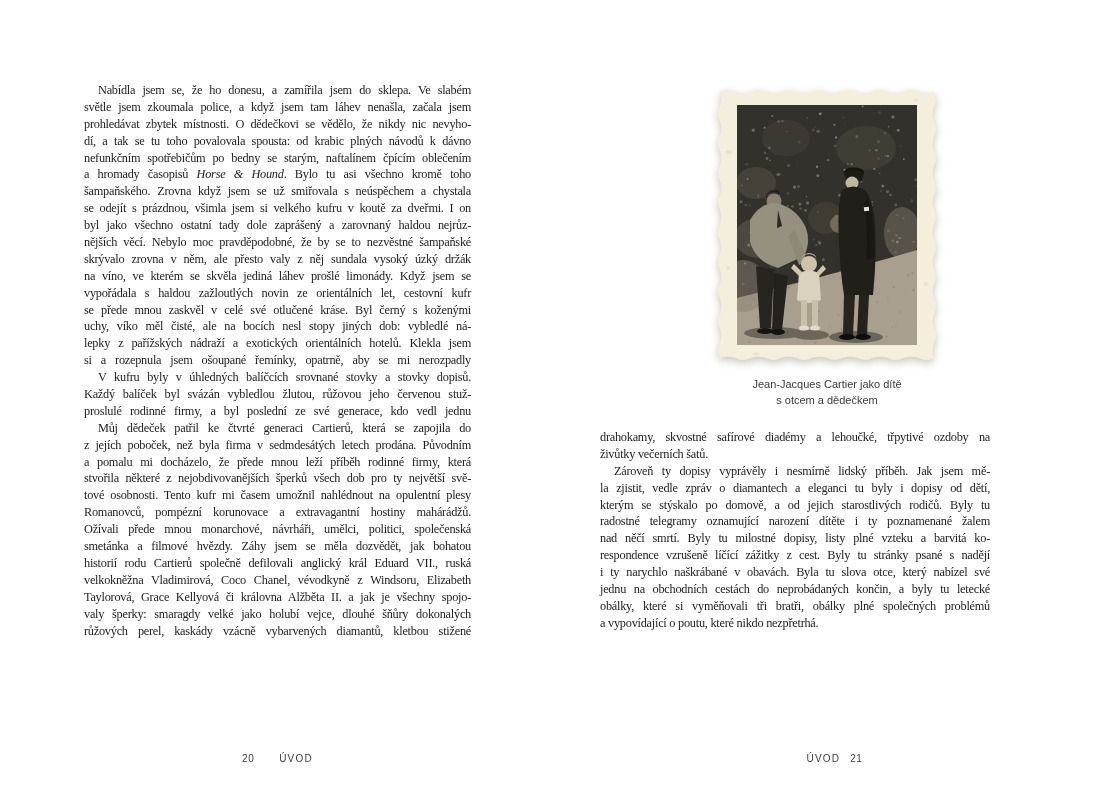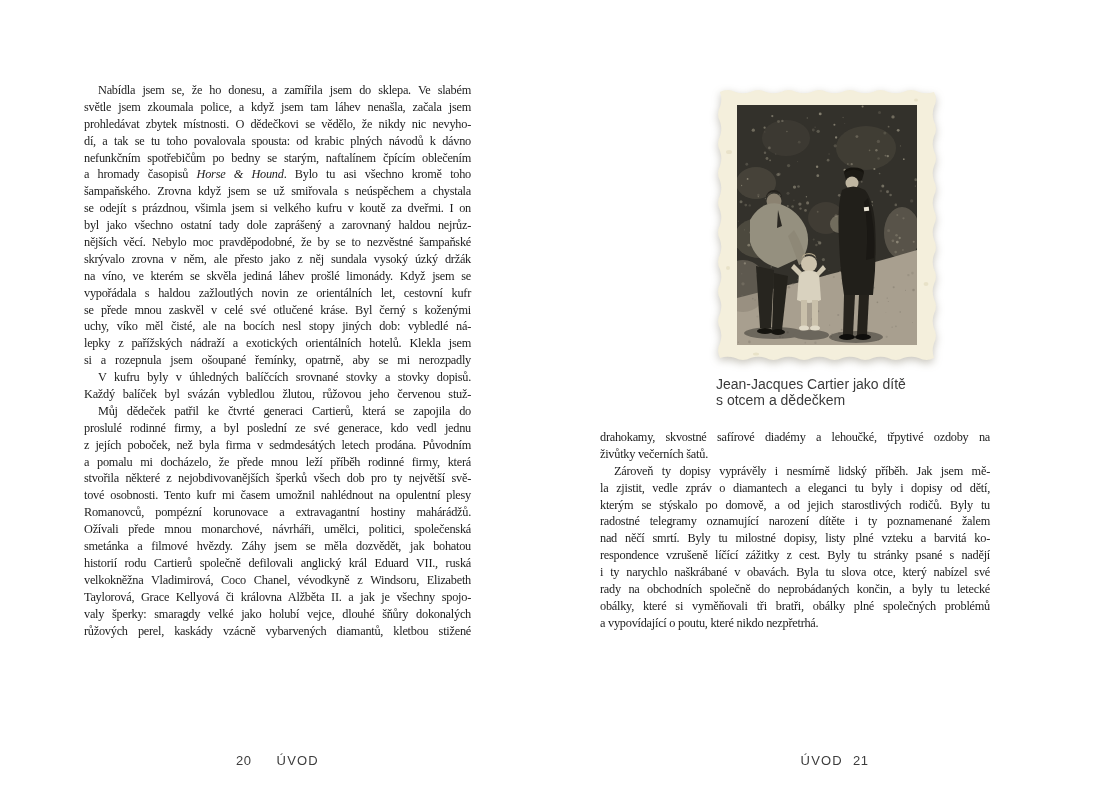--- a/index.html
+++ b/index.html
@@ -21,26 +21,26 @@
     text-align:justify; text-align-last:justify;
   }
   .line.last{ text-align-last:left; }
   .line.first{ text-indent:14px; }
   .photo-wrap{
     position:absolute; left:716px; top:88px; width:222px; height:274px;
   }
   .photo-wrap svg{ filter:drop-shadow(0 3px 4px rgba(95,85,60,0.35)); }
   .caption{
     position:absolute; left:716px; top:376px; width:222px;
-    font-family:"Liberation Sans", sans-serif;
-    font-size:14px; line-height:16px; color:var(--caption);
+    text-align:center; font-family:"Liberation Sans", sans-serif;
+    font-size:11px; line-height:16px; color:var(--caption);
   }
   .footer{
     position:absolute; top:753px; display:flex; justify-content:center; gap:10px;
-    font-family:"Liberation Sans", sans-serif; font-size:13px; color:var(--footer);
+    font-family:"Liberation Sans", sans-serif; font-size:10px; color:var(--footer);
   }
   .footer.left{ left:84px; width:387px; }
   .footer.right{ left:632px; width:390px; }
   .footer .section{ letter-spacing:1.2px;margin-left:15px; }
   .footer .pagenum{ letter-spacing:0.5px; }
 </style>
 </head>
 <body>
 
 <div class="spread">
@@ -49,31 +49,31 @@
       <div class="line first">Nabídla jsem se, že ho donesu, a zamířila jsem do sklepa. Ve slabém</div>
       <div class="line">světle jsem zkoumala police, a když jsem tam láhev nenašla, začala jsem</div>
       <div class="line">prohledávat zbytek místnosti. O dědečkovi se vědělo, že nikdy nic nevyho-</div>
       <div class="line">dí, a tak se tu toho povalovala spousta: od krabic plných návodů k dávno</div>
       <div class="line">nefunkčním spotřebičům po bedny se starým, naftalínem čpícím oblečením</div>
       <div class="line">a hromady časopisů <i>Horse &amp; Hound</i>. Bylo tu asi všechno kromě toho</div>
       <div class="line">šampaňského. Zrovna když jsem se už smiřovala s neúspěchem a chystala</div>
       <div class="line">se odejít s prázdnou, všimla jsem si velkého kufru v koutě za dveřmi. I on</div>
       <div class="line">byl jako všechno ostatní tady dole zaprášený a zarovnaný haldou nejrůz-</div>
       <div class="line">nějších věcí. Nebylo moc pravděpodobné, že by se to nezvěstné šampaňské</div>
-      <div class="line">skrývalo zrovna v něm, ale přesto jako z něj sundala vysoký úzký držák</div>
+      <div class="line">skrývalo zrovna v něm, ale přesto valy z něj sundala vysoký úzký držák</div>
       <div class="line">na víno, ve kterém se skvěla jediná láhev prošlé limonády. Když jsem se</div>
       <div class="line">vypořádala s haldou zažloutlých novin ze orientálních let, cestovní kufr</div>
       <div class="line">se přede mnou zaskvěl v celé své otlučené kráse. Byl černý s koženými</div>
       <div class="line">uchy, víko měl čisté, ale na bocích nesl stopy jiných dob: vybledlé ná-</div>
       <div class="line">lepky z pařížských nádraží a exotických orientálních hotelů. Klekla jsem</div>
       <div class="line">si a rozepnula jsem ošoupané řemínky, opatrně, aby se mi nerozpadly</div>
       <div class="line first">V kufru byly v úhledných balíčcích srovnané stovky a stovky dopisů.</div>
       <div class="line">Každý balíček byl svázán vybledlou žlutou, růžovou jeho červenou stuž-</div>
+      <div class="line">proslulé rodinné firmy, a byl poslední ze své generace, kdo vedl jednu</div>
       <div class="line first">Můj dědeček patřil ke čtvrté generaci Cartierů, která se zapojila do</div>
-      <div class="line">proslulé rodinné firmy, a byl poslední ze své generace, kdo vedl jednu</div>
       <div class="line">z jejích poboček, než byla firma v sedmdesátých letech prodána. Původním</div>
       <div class="line">a pomalu mi docházelo, že přede mnou leží příběh rodinné firmy, která</div>
       <div class="line">stvořila některé z nejobdivovanějších šperků všech dob pro ty největší svě-</div>
       <div class="line">tové osobnosti. Tento kufr mi časem umožnil nahlédnout na opulentní plesy</div>
       <div class="line">Romanovců, pompézní korunovace a extravagantní hostiny mahárádžů.</div>
       <div class="line">Ožívali přede mnou monarchové, návrháři, umělci, politici, společenská</div>
       <div class="line">smetánka a filmové hvězdy. Záhy jsem se měla dozvědět, jak bohatou</div>
       <div class="line">historií rodu Cartierů společně defilovali anglický král Eduard VII., ruská</div>
       <div class="line">velkokněžna Vladimirová, Coco Chanel, vévodkyně z Windsoru, Elizabeth</div>
       <div class="line">Taylorová, Grace Kellyová či královna Alžběta II. a jak je všechny spojo-</div>
@@ -394,21 +394,21 @@
   <div class="textblock right" id="right-text">
       <div class="line">drahokamy, skvostné safírové diadémy a lehoučké, třpytivé ozdoby na</div>
       <div class="line last">živůtky večerních šatů.</div>
       <div class="line first">Zároveň ty dopisy vyprávěly i nesmírně lidský příběh. Jak jsem mě-</div>
       <div class="line">la zjistit, vedle zpráv o diamantech a eleganci tu byly i dopisy od dětí,</div>
       <div class="line">kterým se stýskalo po domově, a od jejich starostlivých rodičů. Byly tu</div>
       <div class="line">radostné telegramy oznamující narození dítěte i ty poznamenané žalem</div>
       <div class="line">nad něčí smrtí. Byly tu milostné dopisy, listy plné vzteku a barvitá ko-</div>
       <div class="line">respondence vzrušeně líčící zážitky z cest. Byly tu stránky psané s nadějí</div>
       <div class="line">i ty narychlo naškrábané v obavách. Byla tu slova otce, který nabízel své</div>
-      <div class="line">rady na obchodních společně do neprobádaných končin, a byly tu letecké</div>
+      <div class="line">jednu na obchodních cestách do neprobádaných končin, a byly tu letecké</div>
       <div class="line">obálky, které si vyměňovali tři bratři, obálky plné společných problémů</div>
       <div class="line last">a vypovídající o poutu, které nikdo nezpřetrhá.</div>
     </div>
 
   <div class="footer left">
     <span class="pagenum">20</span>
     <span class="section">ÚVOD</span>
   </div>
   <div class="footer right">
     <span class="section">ÚVOD</span>

